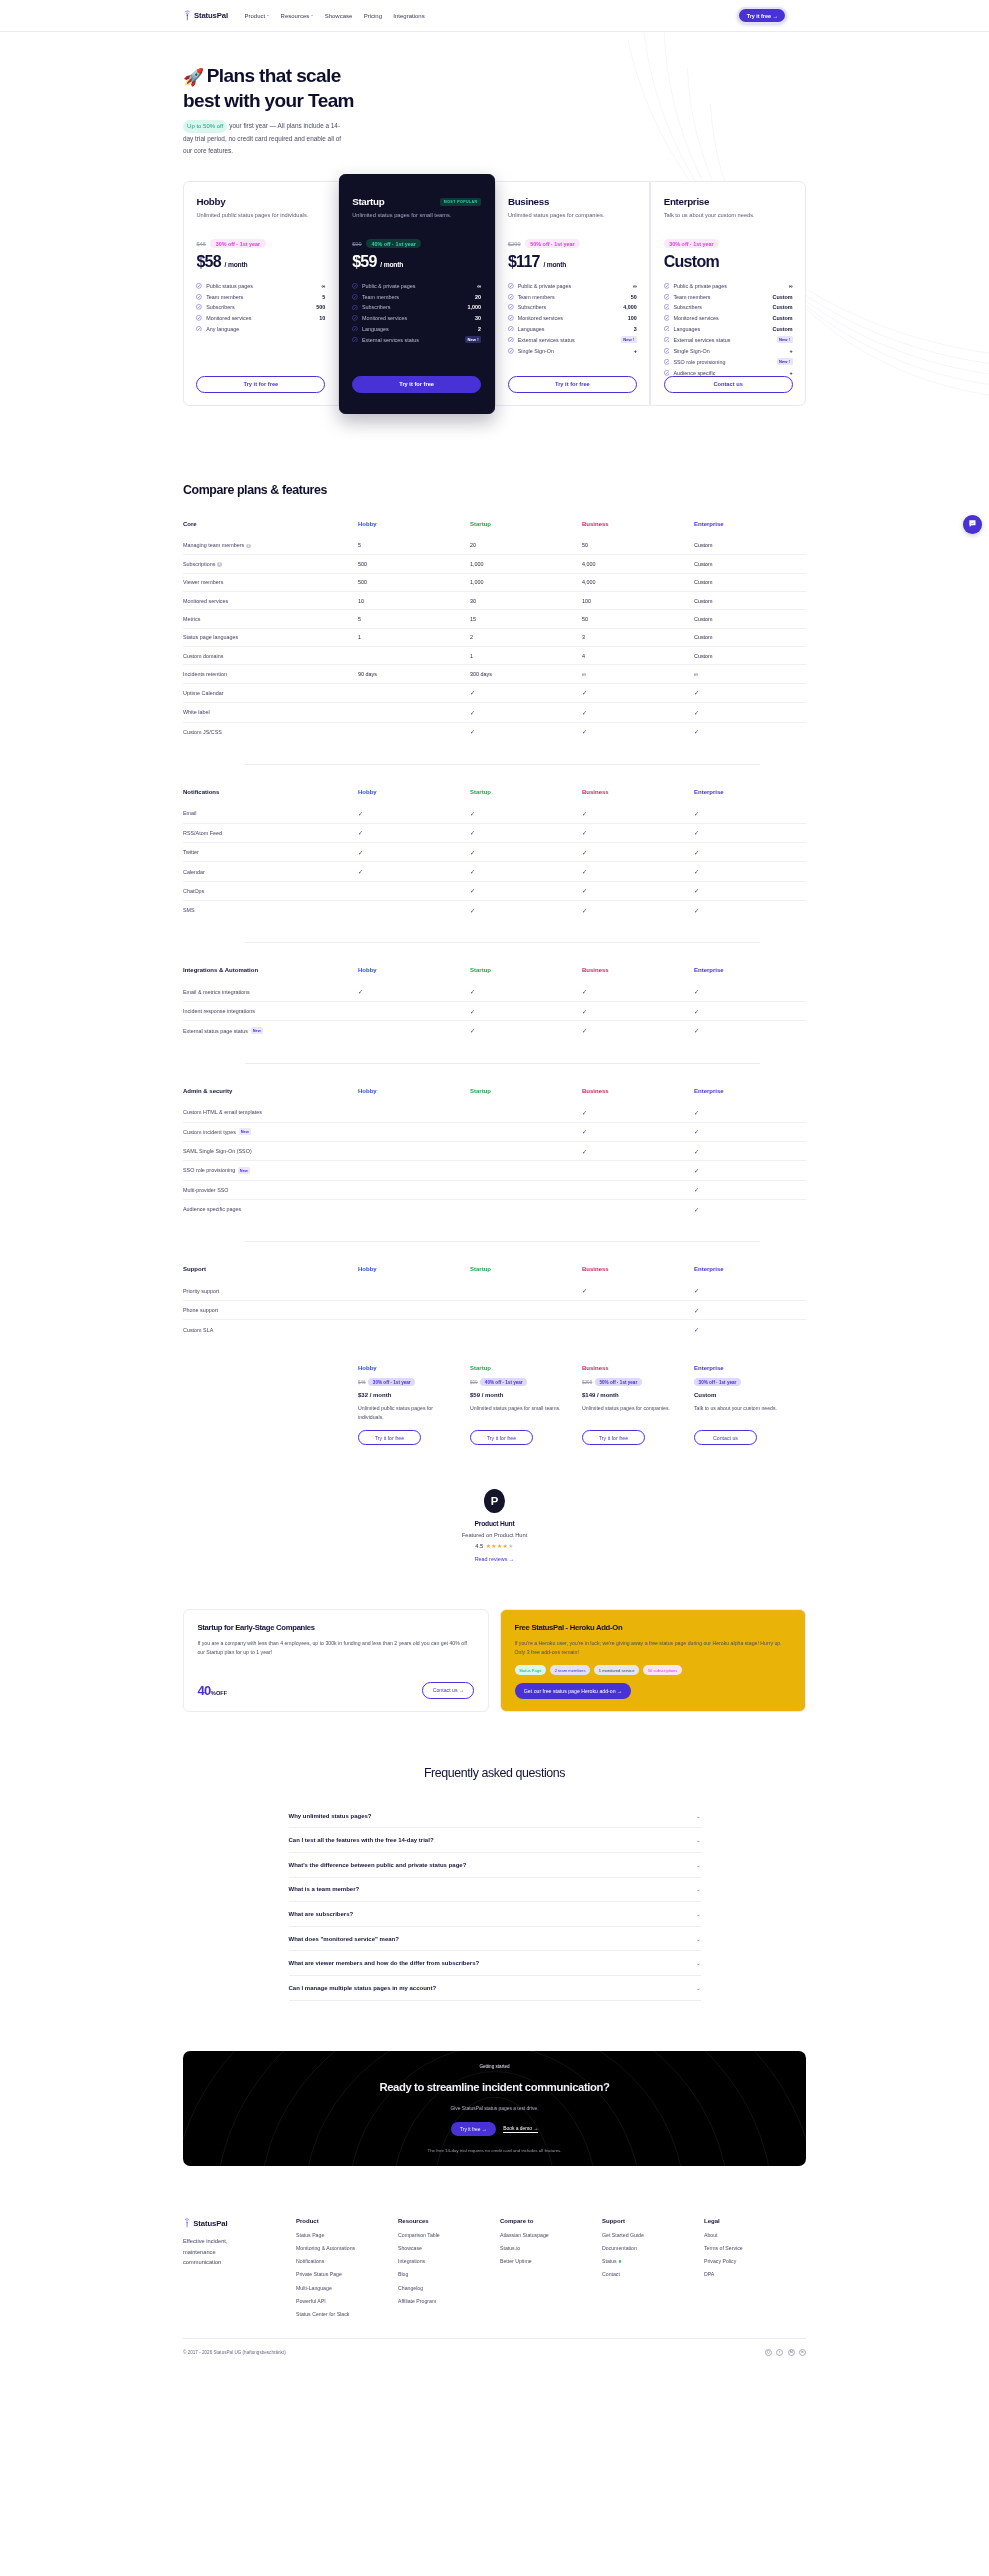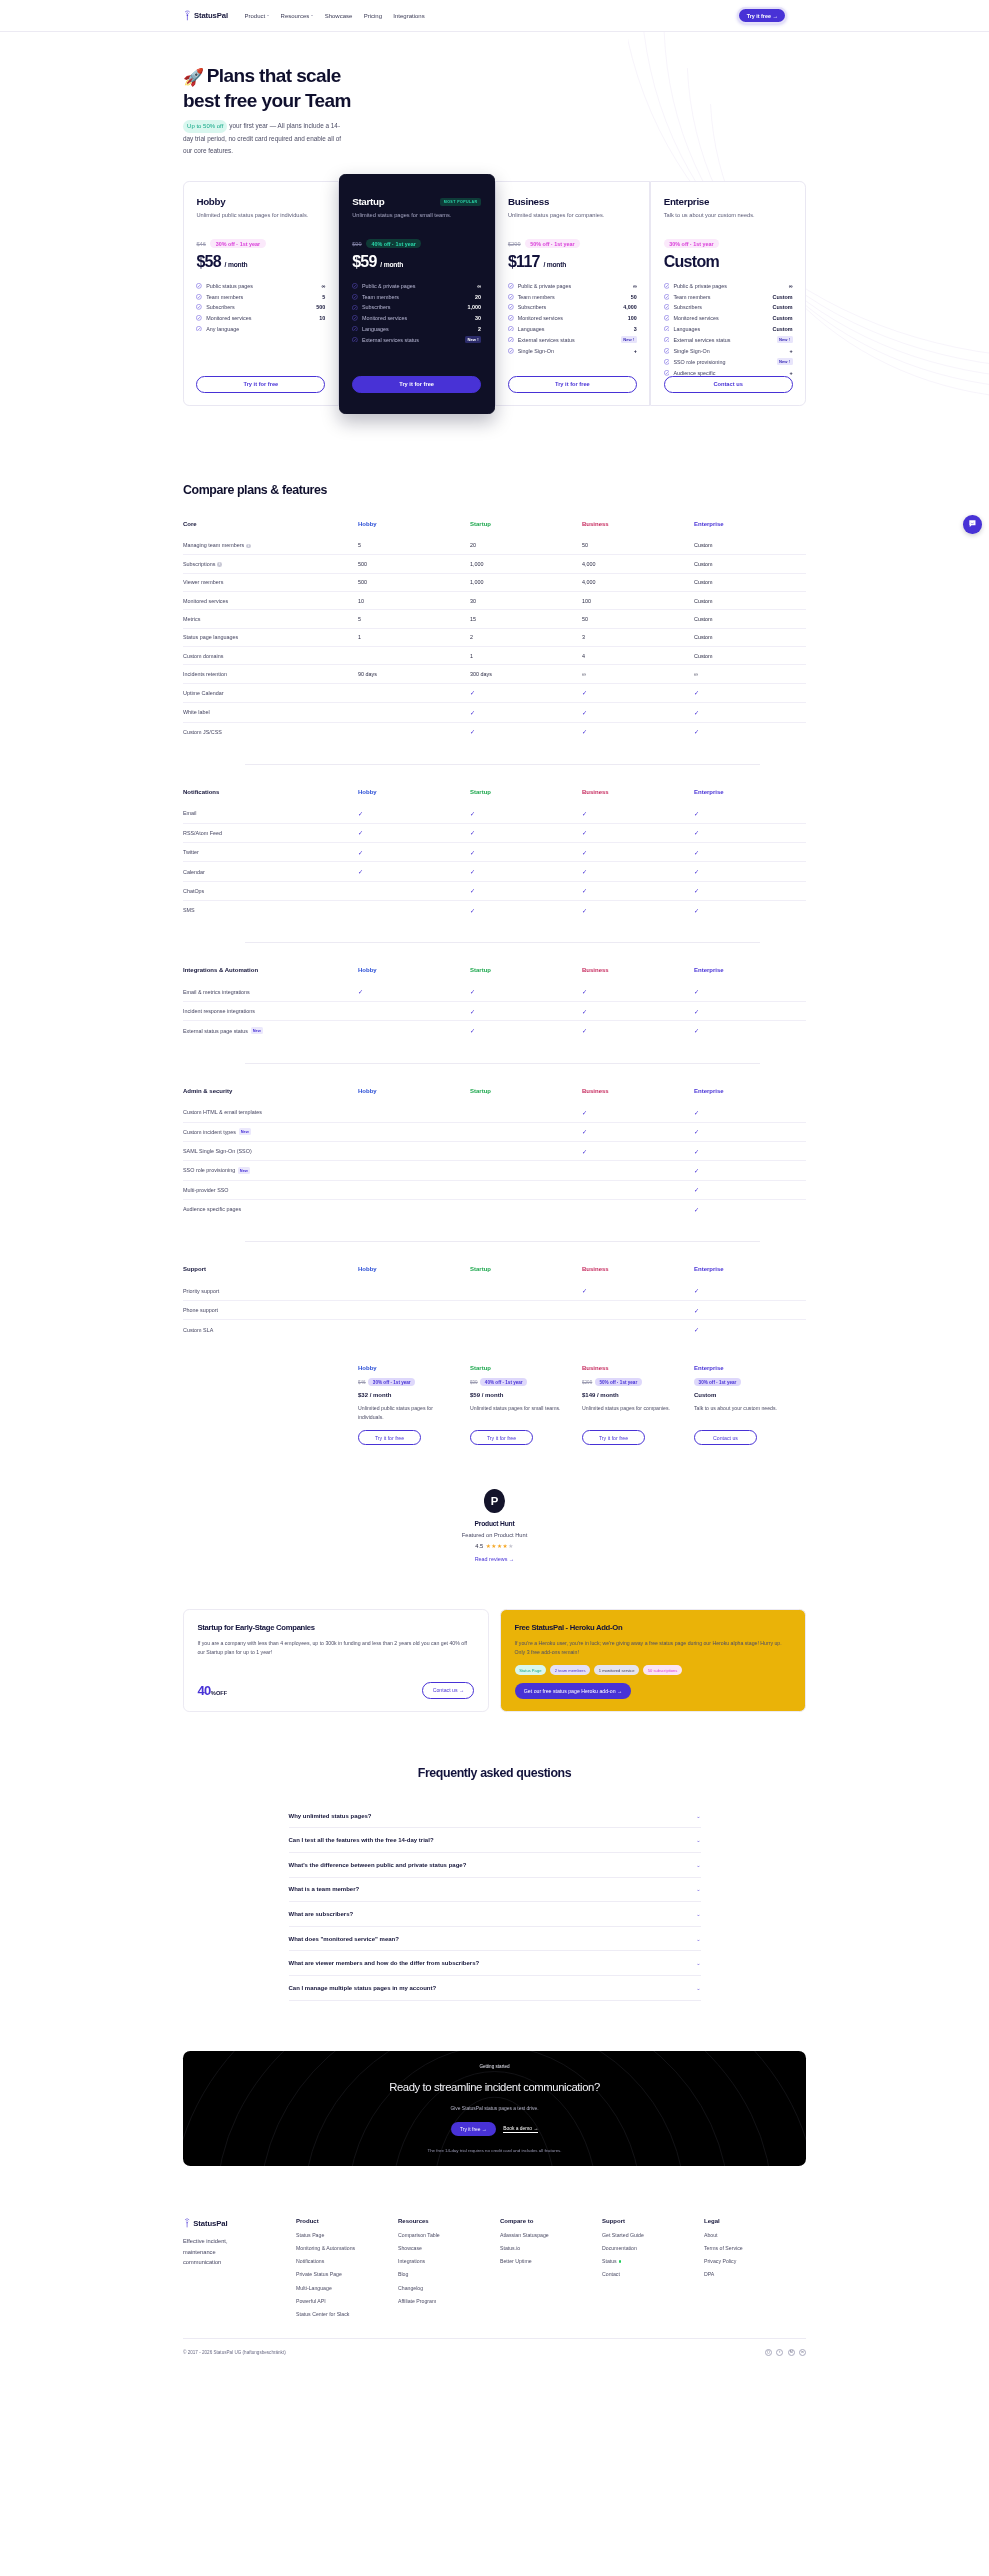--- a/index.html
+++ b/index.html
@@ -184,39 +184,39 @@
   .chip-2 { background: #e4e0f8; color: #4832d6; }
   .chip-3 { background: #e6e4ef; color: #3d3d5c; }
   .chip-4 { background: #fbe4f5; color: #d93fd9; }
   .promo-cta {
     margin-top: 8.2px; align-self: flex-start; background: #4832d6; color: #fff;
     border: none; border-radius: 10.3px; font-size: 5.2px; padding: 4.6px 9.3px; cursor: pointer; font-family: inherit;
   }
 
   
   .faq-wrap { margin: 54px 0 0 183px; width: 623px; }
-  .faq-title { font-size: 12.4px; font-weight: 700; letter-spacing: -0.4px; text-align: center; }
+  .faq-title { font-size: 12.4px; font-weight: 400; letter-spacing: -0.4px; text-align: center; }
   .faq-list { margin: 24px auto 0; width: 412px; }
   .faq-item {
     display: flex; align-items: center; justify-content: space-between;
     padding: 8.8px 0; border-bottom: 0.5px solid #eeecf5; cursor: pointer;
   }
   .faq-q { font-size: 6px; font-weight: 600; color: #15153a; }
   .chev { color: #4832d6; font-size: 5.2px; }
 
   
   .cta-wrap { margin: 50px 0 0 183px; width: 623px; }
   .cta {
     width: 623px; height: 115px; background: #000; border-radius: 7.2px; position: relative;
     overflow: hidden; display: flex; flex-direction: column; align-items: center; justify-content: center;
   }
   .cta-rings { position: absolute; inset: 0; }
   .cta-inner { position: relative; z-index: 2; text-align: center; }
   .cta-kicker { font-size: 4.6px; color: #e8e8f3; }
-  .cta-title { margin-top: 12px; font-size: 11.3px; font-weight: 400; color: #f2f2f7; letter-spacing: -0.4px; }
+  .cta-title { margin-top: 12px; font-size: 11.3px; font-weight: 700; color: #f2f2f7; letter-spacing: -0.4px; }
   .cta-sub { margin-top: 13px; font-size: 4.9px; color: #b9b9cc; }
   .cta-btns { margin-top: 11.3px; display: flex; align-items: center; justify-content: center; gap: 7.2px; }
   .cta-primary { background: #4832d6; color: #fff; border: none; border-radius: 10.3px; font-size: 4.9px; padding: 4.6px 9.3px; cursor: pointer; font-family: inherit; }
   .cta-secondary { color: #fff; font-size: 4.9px; border-bottom: 0.5px solid #fff; padding-bottom: 1px; cursor: pointer; }
   .cta-note { margin-top: 11.3px; font-size: 4.4px; color: #9a9ab5; }
 
   
   .footer { margin: 52px 0 0 183px; width: 623px; display: flex; padding-bottom: 13.4px; }
   .f-brand { width: 113px; }
   .f-brand-row { display: flex; align-items: center; gap: 2.1px; }
@@ -275,21 +275,21 @@
           <path d="M760 900 C 430 880 175 640 160 330"></path>
           <path d="M760 880 C 400 855 130 600 115 260"></path>
           <path d="M760 860 C 370 830 85 560 70 190"></path>
           <path d="M760 840 C 340 805 40 520 25 120"></path>
           <path d="M760 820 C 310 780 -5 480 -20 50"></path>
         </g>
       </svg>
     </div>
     <h1 class="hero-title">
       <span class="rocket">🚀</span><span>Plans that scale</span><br>
-      <span>best free your Team</span>
+      <span>best with your Team</span>
     </h1>
     <p class="hero-sub">
       <span class="pill-teal">Up to 50% off</span><span> your first year — All plans include a 14-day trial period, no credit card required and enable all of our core features.</span>
     </p>
   </section>
 
   <section class="cards">
 
     <div class="card">
       <div class="card-head">

